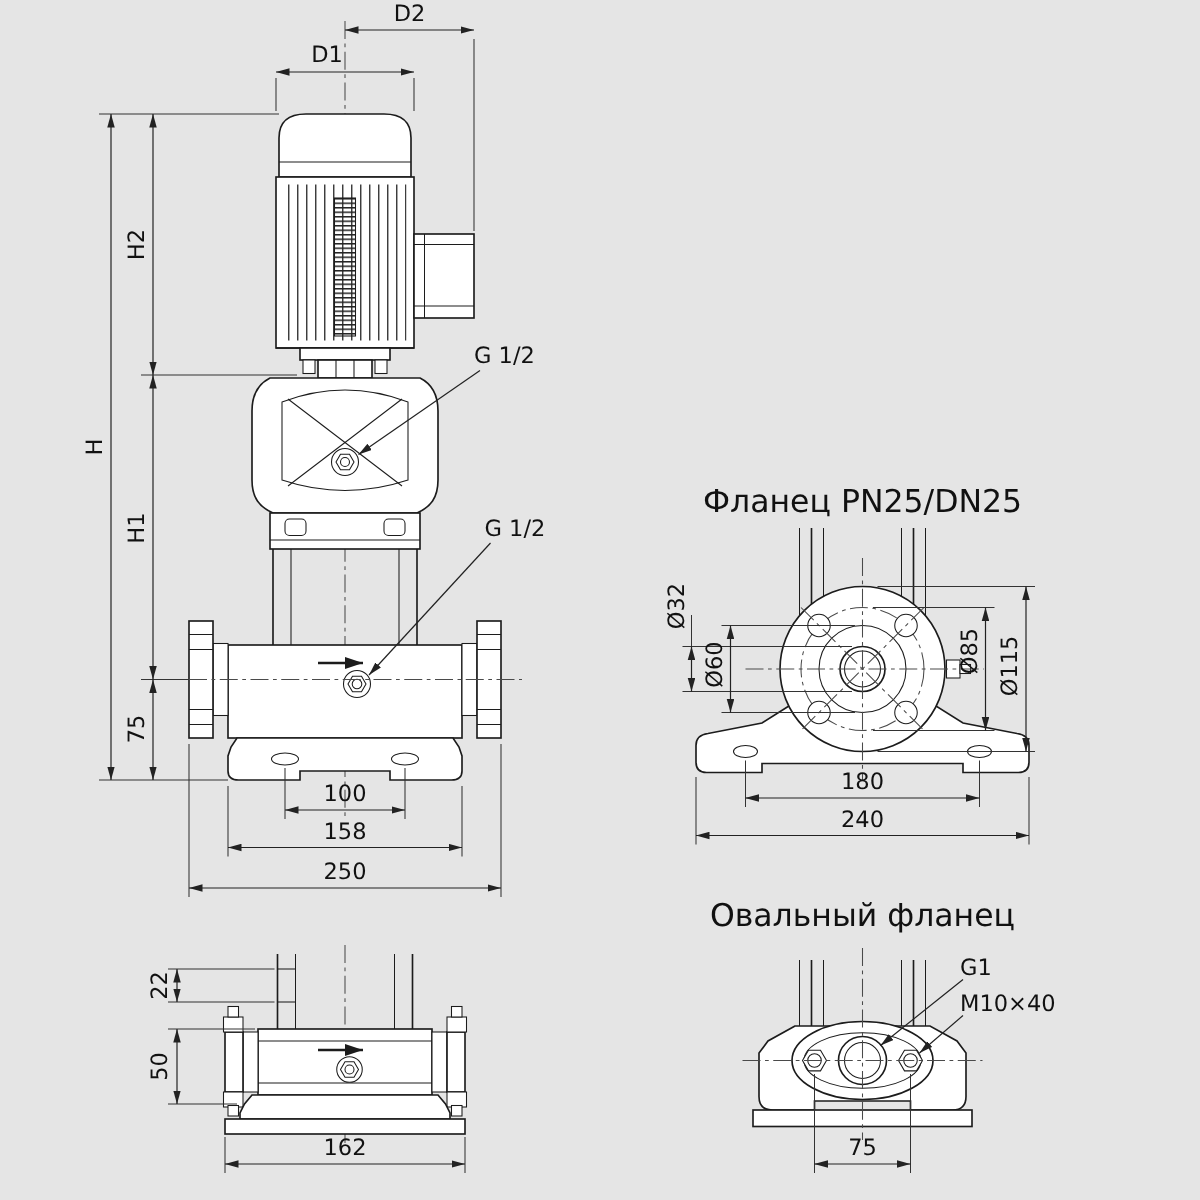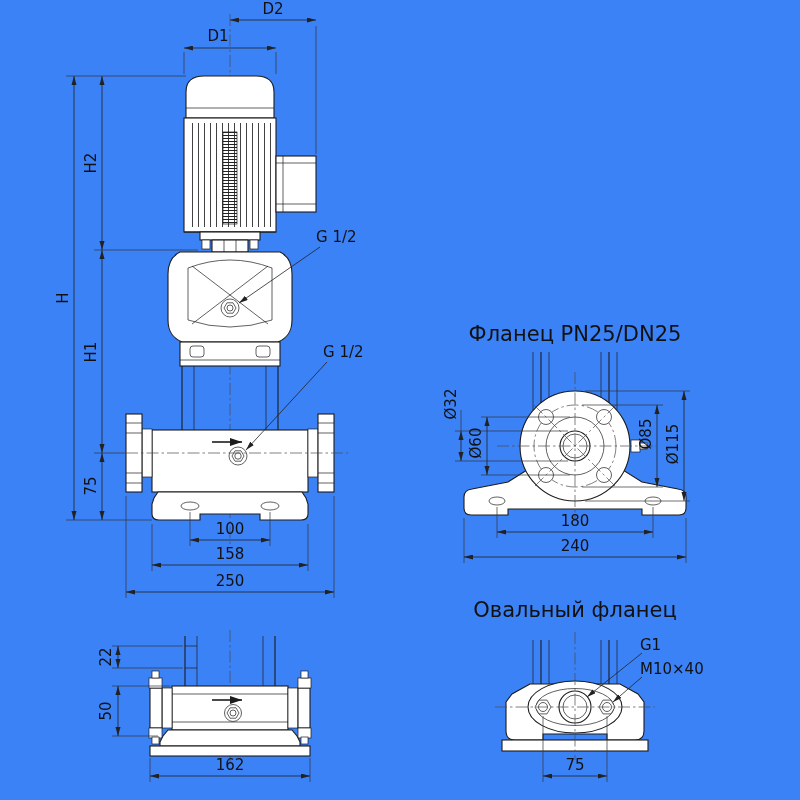--- a/index.html
+++ b/index.html
@@ -1,16 +1,16 @@
 <!DOCTYPE html>
 <html><head>
 <meta charset="utf-8">
 <style>
   html,body{margin:0;padding:0;background:#fff}
-  .canvas{position:relative;width:800px;height:800px;background:#3b82f6;overflow:hidden}
+  .canvas{position:relative;width:800px;height:800px;background:#e5e5e5;overflow:hidden}
   svg{position:absolute;left:0;top:0}
   text{font-family:"DejaVu Sans",sans-serif;fill:#111}
   .dim{font-size:15px;text-anchor:middle}
   .dimL{font-size:15px;text-anchor:start}
   .title{font-size:21px;text-anchor:middle}
   .ln{stroke:#1c1c1c;stroke-width:1.1;fill:none}
   .lnw{stroke:#1c1c1c;stroke-width:1.1;fill:#fff}
   .tn{stroke:#1c1c1c;stroke-width:0.7;fill:none}
   .tnw{stroke:#1c1c1c;stroke-width:0.7;fill:#fff}
   .cl{stroke:#4a4a4a;stroke-width:0.7;fill:none;stroke-dasharray:12 3 2.5 3}

